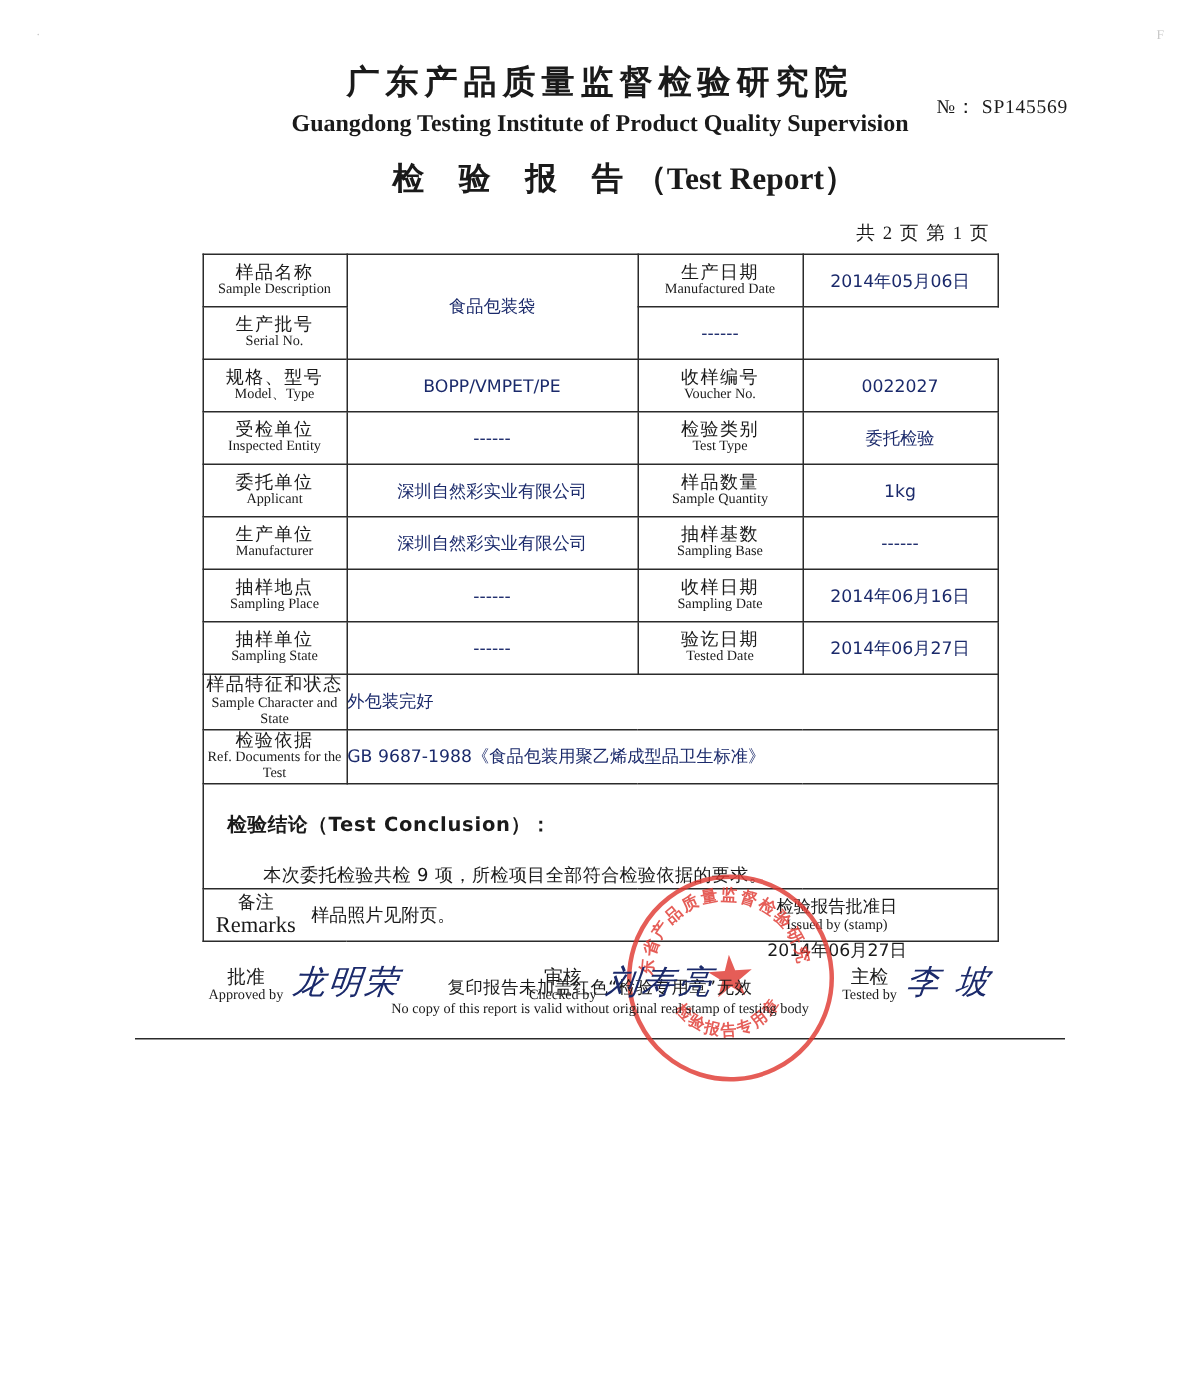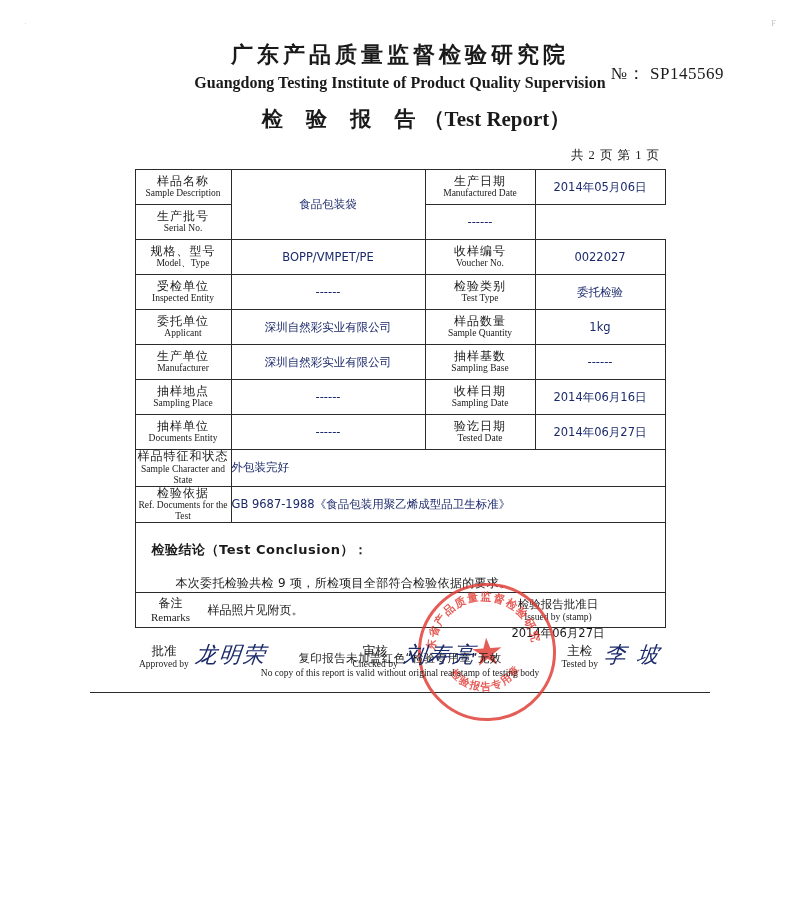--- a/index.html
+++ b/index.html
@@ -27,22 +27,22 @@
     position: absolute;
     font-size: 9px;
     color: #c9c9c9;
   }
   .scan-mark.left { left: 24px; top: 18px; }
   .scan-mark.right { right: 24px; top: 18px; }
 
   .report-no {
     position: absolute;
     top: 62px;
-    right: 76px;
-    font-size: 17px;
+    right: 88px;
+    font-size: 13px;
     letter-spacing: 0.5px;
     white-space: nowrap;
   }
 
   .head {
     text-align: center;
     padding-top: 40px;
   }
   .org-cn {
     font-size: 22px;
@@ -190,21 +190,21 @@
     align-items: center;
     height: 100%;
   }
   .remarks-label {
     width: 70px;
     text-align: center;
     line-height: 1.15;
     flex: none;
   }
   .remarks-label .cn { font-size: 12px; font-family: "DejaVu Sans", sans-serif; display:block;}
-  .remarks-label .en { font-size: 11px; display:block;}
+  .remarks-label .en { font-size: 15px; display:block;}
   .remarks-text {
     font-size: 12px;
     font-family: "DejaVu Sans", sans-serif;
     padding-left: 2px;
   }
 
   .signs {
     width: 530px;
     margin: 16px auto 0 auto;
     display: flex;
@@ -355,21 +355,21 @@
         <td class="lbl">
           <span class="cn">收样日期</span>
           <span class="en">Sampling Date</span>
         </td>
         <td class="val">2014年06月16日</td>
       </tr>
 
       <tr>
         <td class="lbl">
           <span class="cn">抽样单位</span>
-          <span class="en">Documents Entity</span>
+          <span class="en">Sampling State</span>
         </td>
         <td class="val dash">------</td>
         <td class="lbl">
           <span class="cn">验讫日期</span>
           <span class="en">Tested Date</span>
         </td>
         <td class="val">2014年06月27日</td>
       </tr>
 
       <tr>

